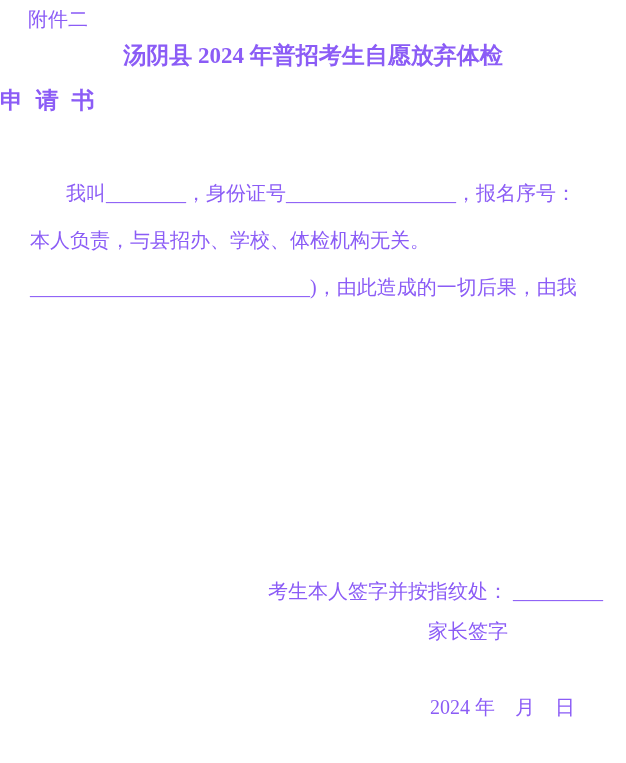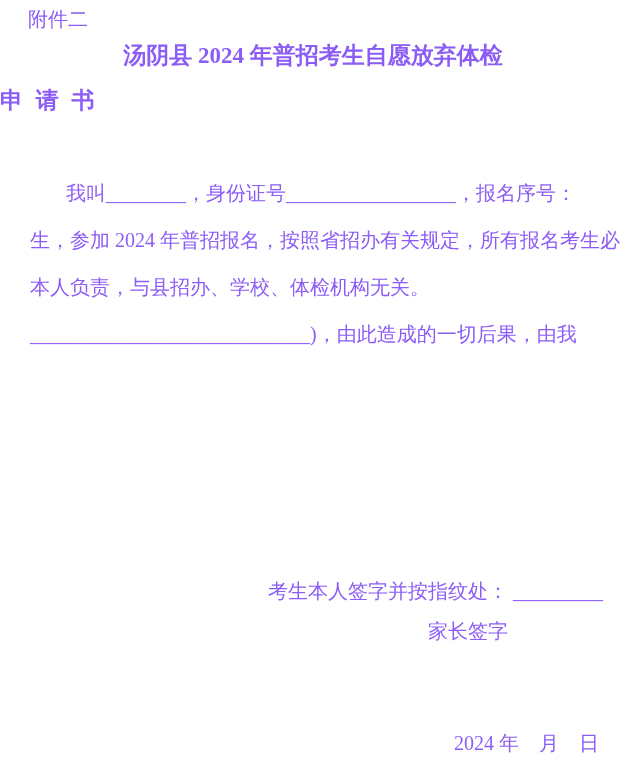--- a/index.html
+++ b/index.html
@@ -64,40 +64,38 @@
   .signature-parent {
     position: absolute;
     left: 428px;
     top: 619px;
     font-size: 20px;
     line-height: 24px;
   }
   .date-line {
     position: absolute;
     left: 430px;
-    top: 731px;
+    top: 695px;
     font-size: 20px;
     line-height: 24px;
-    margin-left: 24px;
   }
 </style>
 </head>
 <body>
 
 <div class="page">
 
   <div class="attachment-label doc-text">附件二</div>
 
   <div class="doc-title doc-text">汤阴县 2024 年普招考生自愿放弃体检</div>
 
   <div class="doc-subtitle doc-text">申 请 书</div>
 
   <div class="doc-body">
     <div class="body-line first-indent">我叫________，身份证号_________________，报名序号：</div>
-    <div class="body-line">生，参加 2024 年普招报名，按照省招办有关规定，所有报名考生必</div>
     <div class="body-line">本人负责，与县招办、学校、体检机构无关。</div>
     <div class="body-line">____________________________)，由此造成的一切后果，由我</div>
   </div>
 
   <div class="signature-candidate doc-text">考生本人签字并按指纹处： _________</div>
 
   <div class="signature-parent doc-text">家长签字</div>
 
   <div class="date-line doc-text">2024 年    月    日</div>
 

